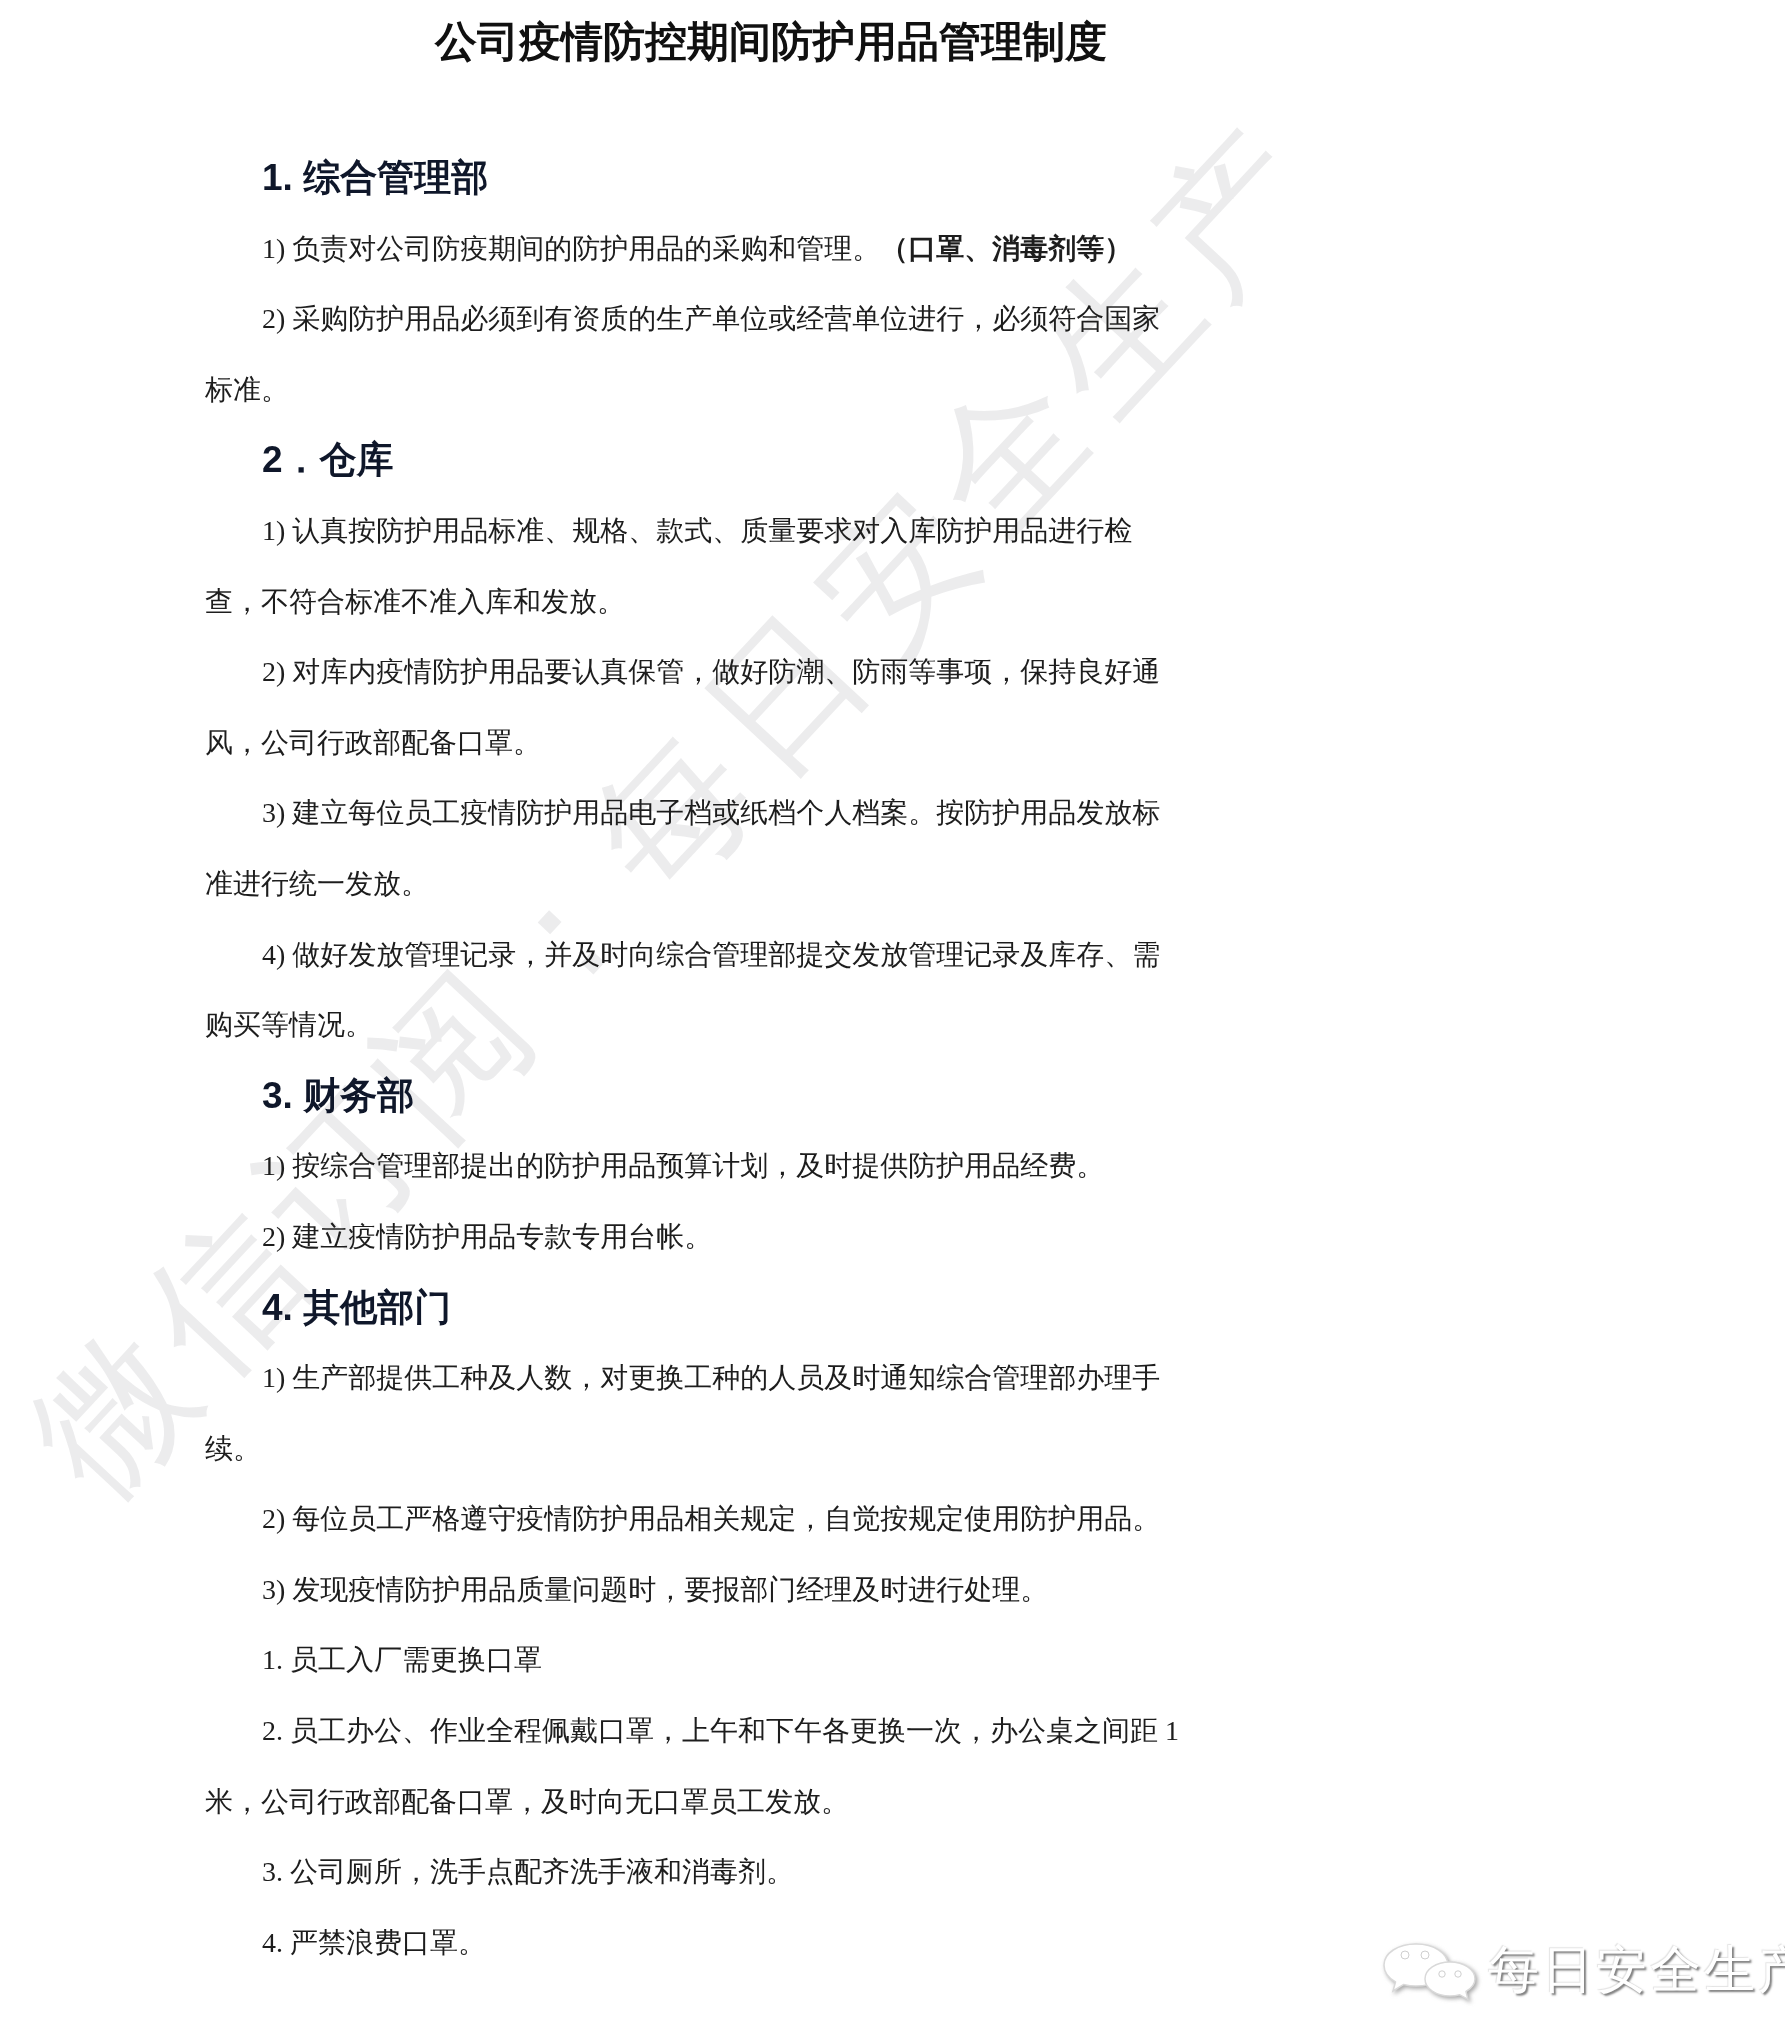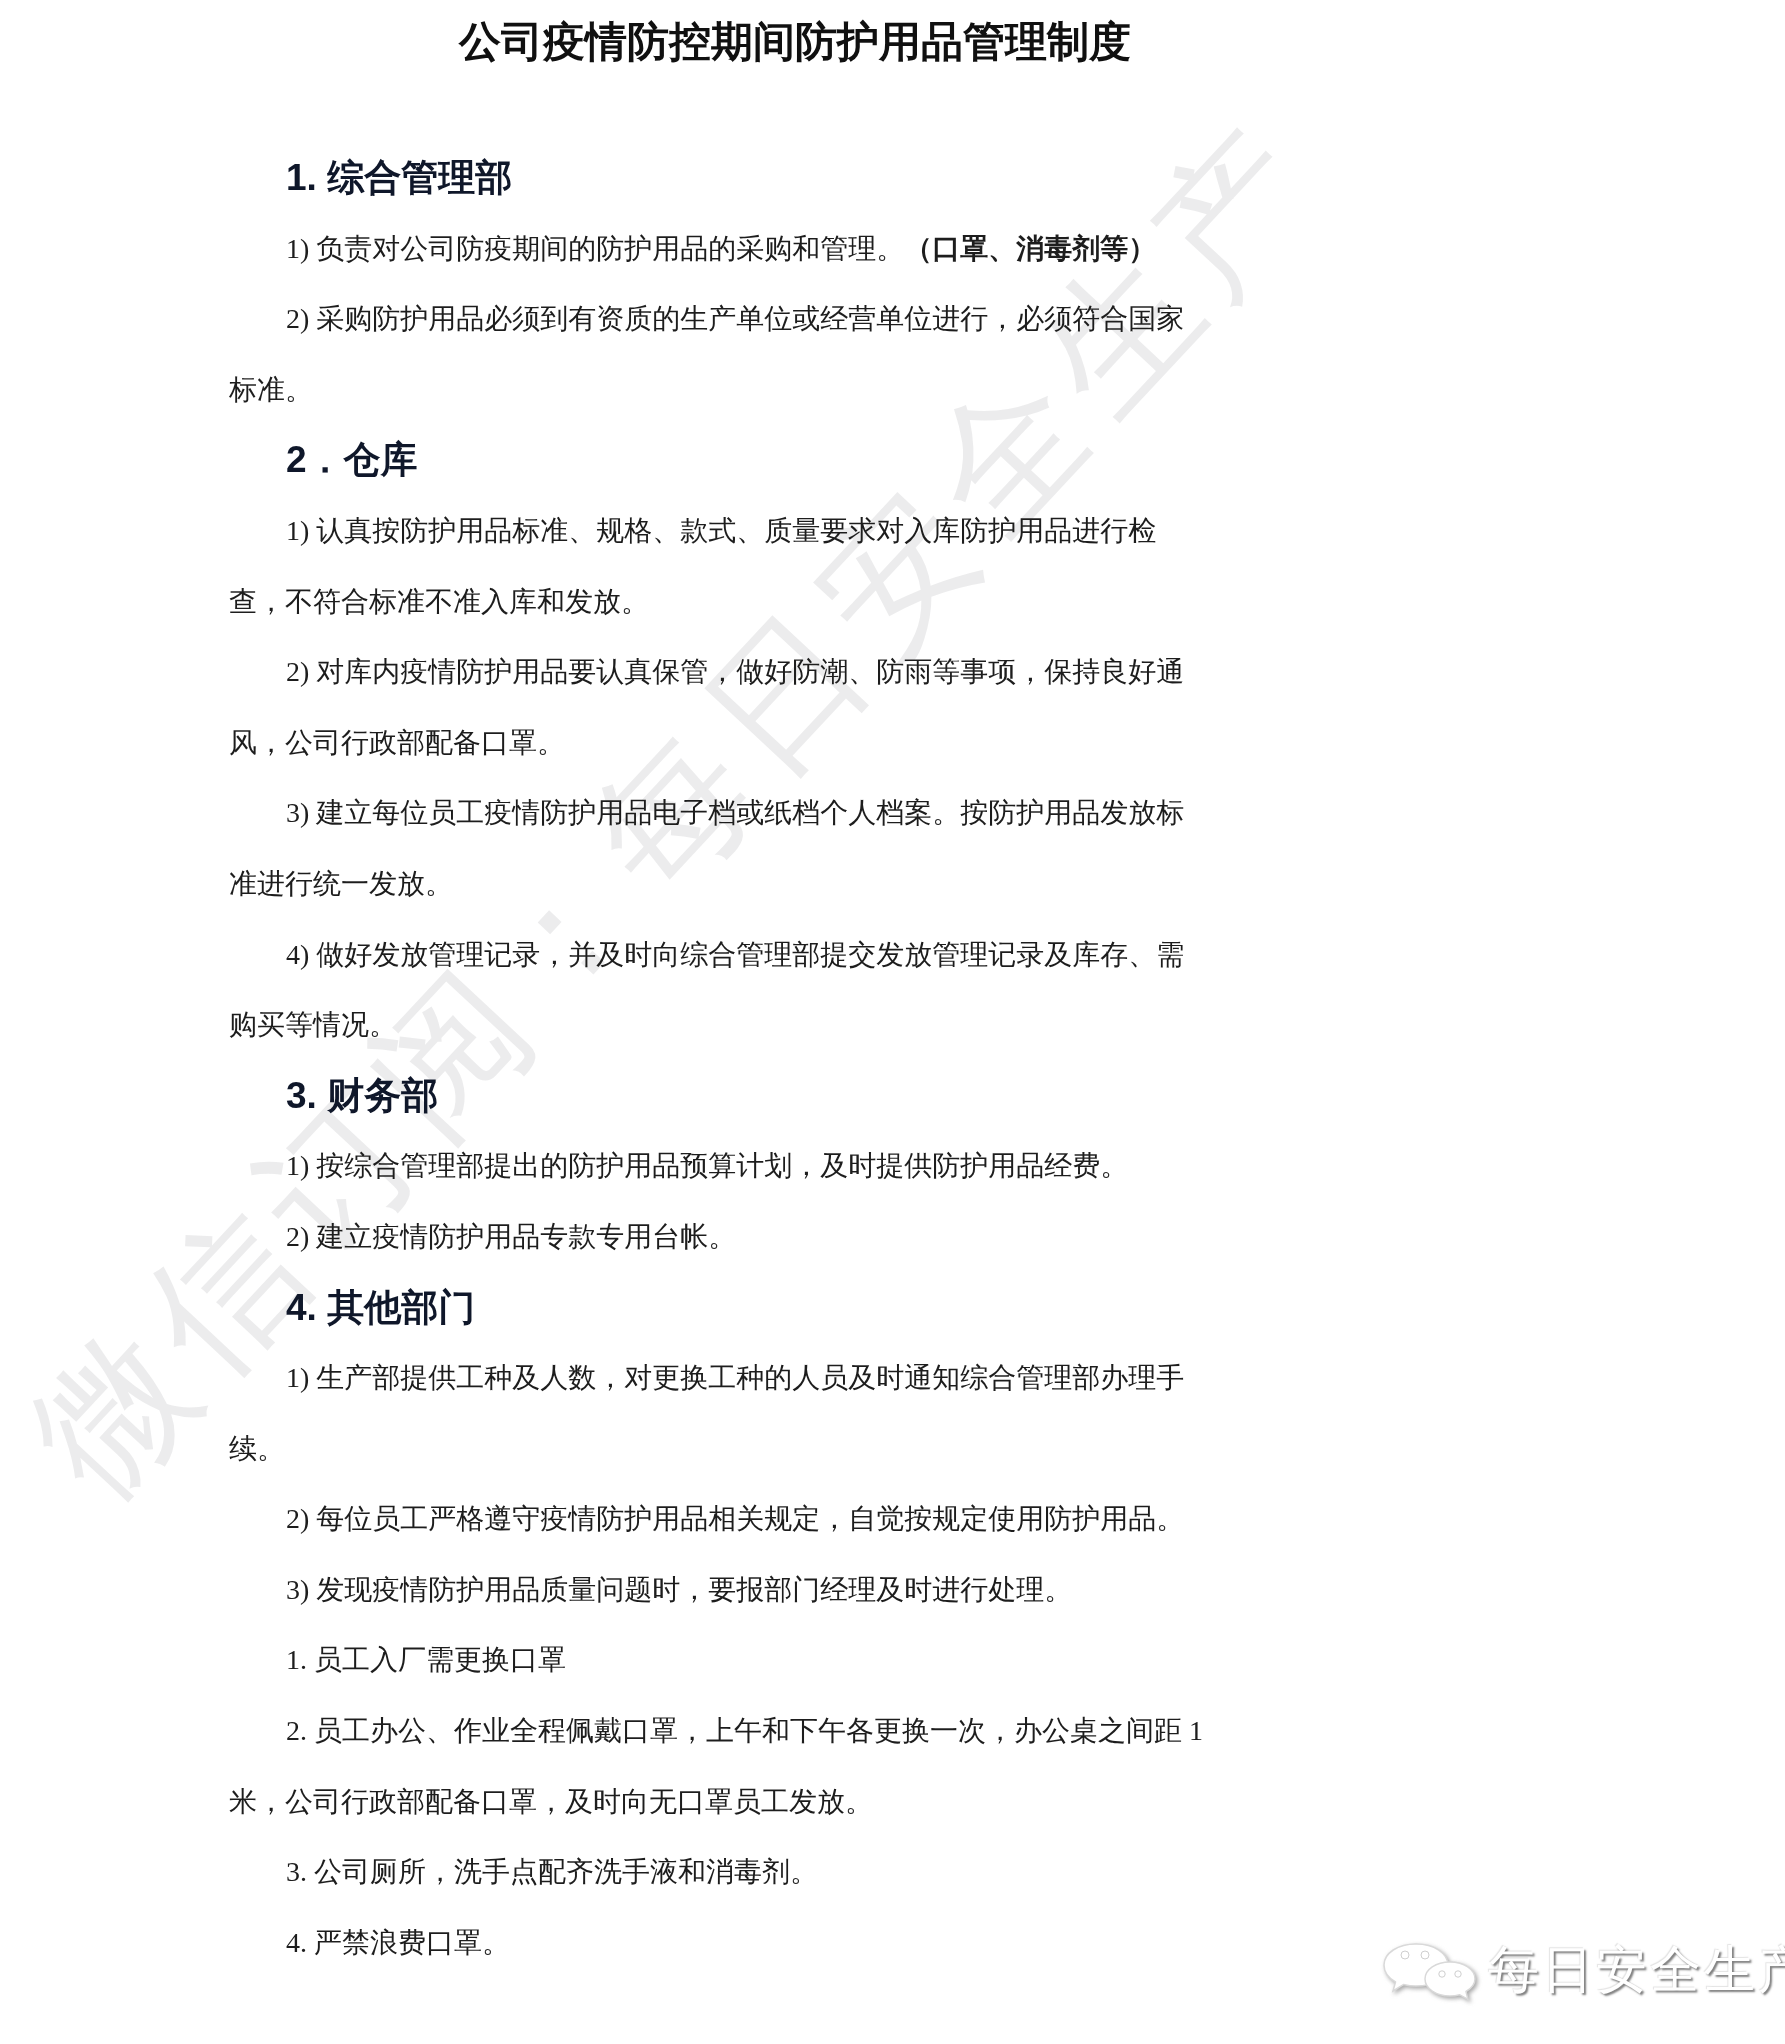--- a/index.html
+++ b/index.html
@@ -19,21 +19,21 @@
     transform:translate(-50%,-50%) rotate(-47deg);
     font-size:150px;
     letter-spacing:14px;
     white-space:nowrap;
     color:rgba(70,70,75,0.10);
     font-family:"Liberation Serif","DejaVu Serif",serif;
     z-index:0;
     pointer-events:none;
   }
 
-  .doc{position:absolute;left:205px;top:0;width:1132px;z-index:1;margin-left:24px;}
+  .doc{position:absolute;left:205px;top:0;width:1132px;z-index:1;}
   .title{
     margin-top:10px;
     height:72px;line-height:64px;
     text-align:center;
     font-size:42px;font-weight:bold;
     color:#101010;
     font-family:"Liberation Sans","DejaVu Sans",sans-serif;
   }
   .lines{position:absolute;left:0;top:143px;width:1132px;}
   .line{

